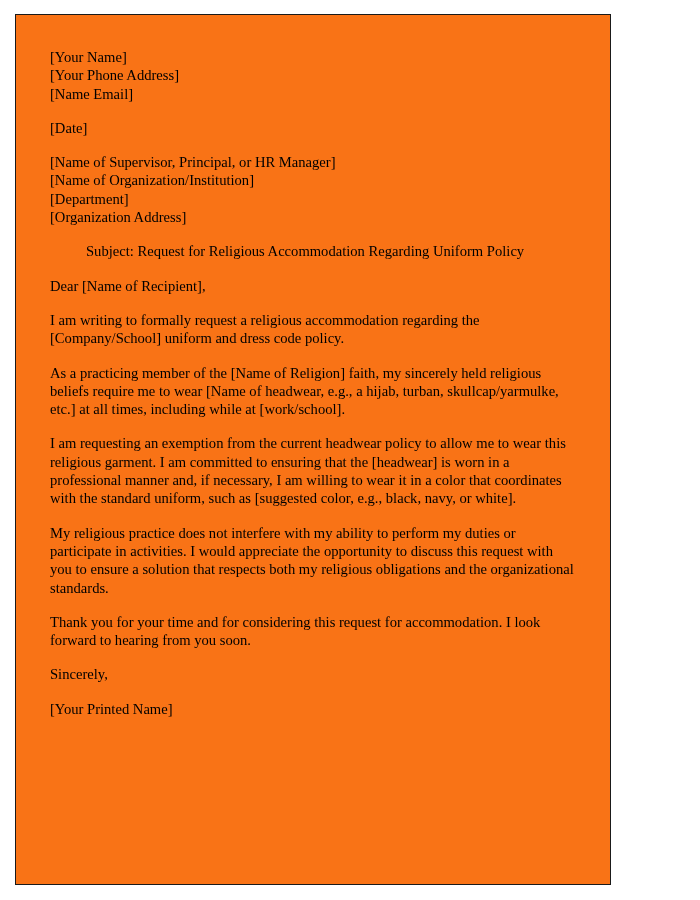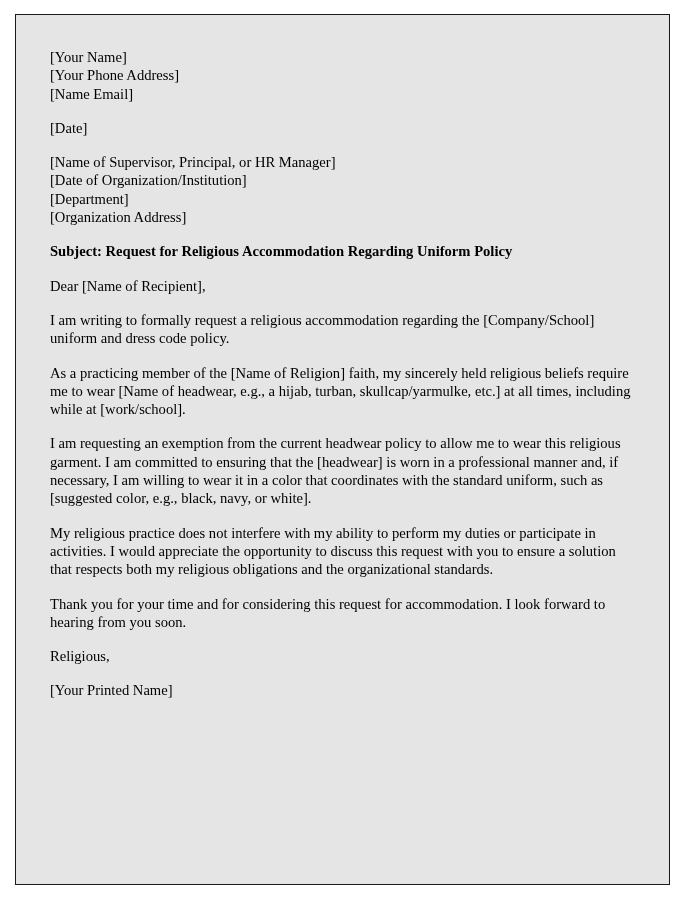--- a/index.html
+++ b/index.html
@@ -7,71 +7,71 @@
     padding: 0;
     background: #ffffff;
     width: 700px;
     height: 900px;
     overflow: hidden;
   }
   .page {
     position: absolute;
     left: 15px;
     top: 14px;
-    width: 655px;
+    width: 596px;
     height: 871px;
     box-sizing: border-box;
-    background: #e5e5e5;
+    background: #f97316;
     border: 1px solid #1a1a1a;
   }
   .letter {
     box-sizing: border-box;
     padding: 33px 34px 0 34px;
     font-family: "Liberation Serif", serif;
     font-size: 14.6px;
     line-height: 18.3px;
     color: #000000;
   }
   .block { margin: 0 0 16px 0; }
   .line  { white-space: nowrap; }
   .para  { margin: 0 0 16px 0; }
-  .subject { font-weight: 700; }
+  .subject { font-weight: 400; margin-left: 36px; }
 </style>
 </head>
 <body>
 
 <div class="page">
   <div class="letter">
 
     <div class="block">
       <div class="line">[Your Name]</div>
       <div class="line">[Your Phone Address]</div>
       <div class="line">[Name Email]</div>
     </div>
 
     <div class="block">
       <div class="line">[Date]</div>
     </div>
 
     <div class="block">
       <div class="line">[Name of Supervisor, Principal, or HR Manager]</div>
-      <div class="line">[Date of Organization/Institution]</div>
+      <div class="line">[Name of Organization/Institution]</div>
       <div class="line">[Department]</div>
       <div class="line">[Organization Address]</div>
     </div>
 
     <div class="block subject">Subject: Request for Religious Accommodation Regarding Uniform Policy</div>
 
     <div class="block">Dear [Name of Recipient],</div>
 
     <p class="para">I am writing to formally request a religious accommodation regarding the [Company/School] uniform and dress code policy.</p>
     <p class="para">As a practicing member of the [Name of Religion] faith, my sincerely held religious beliefs require me to wear [Name of headwear, e.g., a hijab, turban, skullcap/yarmulke, etc.] at all times, including while at [work/school].</p>
     <p class="para">I am requesting an exemption from the current headwear policy to allow me to wear this religious garment. I am committed to ensuring that the [headwear] is worn in a professional manner and, if necessary, I am willing to wear it in a color that coordinates with the standard uniform, such as [suggested color, e.g., black, navy, or white].</p>
     <p class="para">My religious practice does not interfere with my ability to perform my duties or participate in activities. I would appreciate the opportunity to discuss this request with you to ensure a solution that respects both my religious obligations and the organizational standards.</p>
     <p class="para">Thank you for your time and for considering this request for accommodation. I look forward to hearing from you soon.</p>
 
-    <div class="block">Religious,</div>
+    <div class="block">Sincerely,</div>
 
 
     <div class="block">[Your Printed Name]</div>
 
   </div>
 </div>
 
 </body></html>

